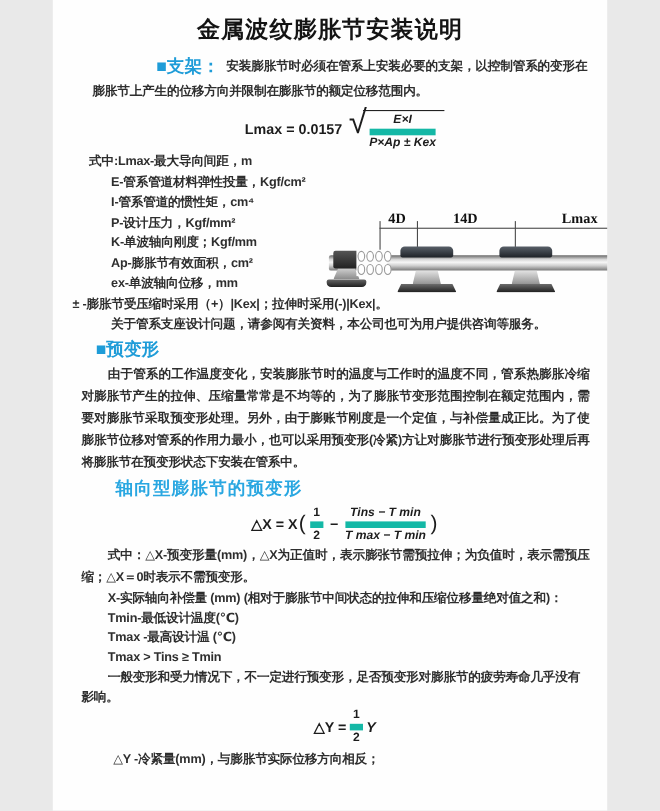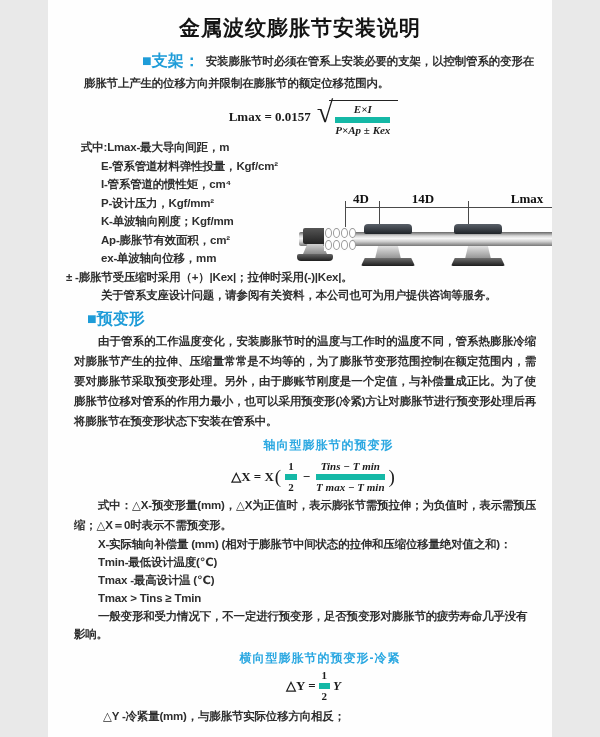--- a/index.html
+++ b/index.html
@@ -19,38 +19,38 @@
   .sec-inline-heading{
     font-size:16px;font-weight:700;color:#1e9cd8;letter-spacing:0;
     margin-right:6px;vertical-align:-1px;
   }
   .p-example{margin:2px 18px 0 26px;line-height:22px;text-indent:24px;}
   .sec-heading{
     margin:4px 0 2px 39px;font-size:16px;line-height:20px;
     font-weight:700;color:#1e9cd8;
   }
   .sub-heading{
-    margin:4px 0 0 57px;font-size:12px;line-height:20px;
-    font-weight:700;color:#29a7e1;letter-spacing:1px;text-align:center;
+    margin:4px 0 0 57px;font-size:16px;line-height:20px;
+    font-weight:700;color:#29a7e1;letter-spacing:1px;
   }
   .sub-heading.lateral{margin:5px 0 0 40px;}
   .p-block{margin:2px 16px 0 26px;line-height:20px;text-indent:24px;text-align:justify;}
   
   .defs{margin:2px 0 0 18px;line-height:18.5px;}
   .defs .def-row{white-space:nowrap;}
   .defs .ind-1{padding-left:15px;}
   .defs .ind-2{padding-left:35px;}
   .defs .ind-0{padding-left:0px;}
   .axial-items{margin:0 0 0 50px;line-height:18px;}
   .note-line{margin:0 16px 0 26px;line-height:18px;text-indent:24px;}
   .last-line{margin:8px 16px 0 55px;line-height:16px;}
   
   .formula{
     display:flex;justify-content:center;align-items:center;
-    font-family:Liberation Serif, serif;
+    font-family:Liberation Sans, sans-serif;
     font-weight:700;color:#1c1c1c;font-size:13px;padding-left:27px;
   }
   .formula.f1{margin-top:4px;height:38px;}
   .formula.f2{margin-top:6px;height:32px;}
   .formula.f3{margin-top:4px;height:28px;}
   .frac{display:inline-flex;flex-direction:column;text-align:center;
         font-size:11px;line-height:13px;margin:0 3px;vertical-align:middle;}
   .frac .num{border-bottom:6px solid #14b8a6;padding:0 3px 1px;}
   .frac .den{padding-top:1px;}
   .frac.it{font-style:italic;}
@@ -206,21 +206,20 @@
   <p class="body-text p-block">式中：△X-预变形量(mm)，△X为正值时，表示膨张节需预拉伸；为负值时，表示需预压缩；△X＝0时表示不需预变形。</p>
 
   <div class="axial-items body-text">
     <div>X-实际轴向补偿量 (mm) (相对于膨胀节中间状态的拉伸和压缩位移量绝对值之和)：</div>
     <div>Tmin-最低设计温度(℃)</div>
     <div>Tmax -最高设计温 (℃)</div>
     <div>Tmax &gt; Tins ≥ Tmin</div>
   </div>
   <p class="body-text note-line">一般变形和受力情况下，不一定进行预变形，足否预变形对膨胀节的疲劳寿命几乎没有影响。</p>
 
-  <div class="sub-heading lateral">横向型膨胀节的预变形-冷紧</div>
 
   <div class="formula f3">
     <span>△Y =</span>
     <span class="frac">
       <span class="num">1</span>
       <span class="den">2</span>
     </span>
     <span class="var-it">Y</span>
   </div>
 

